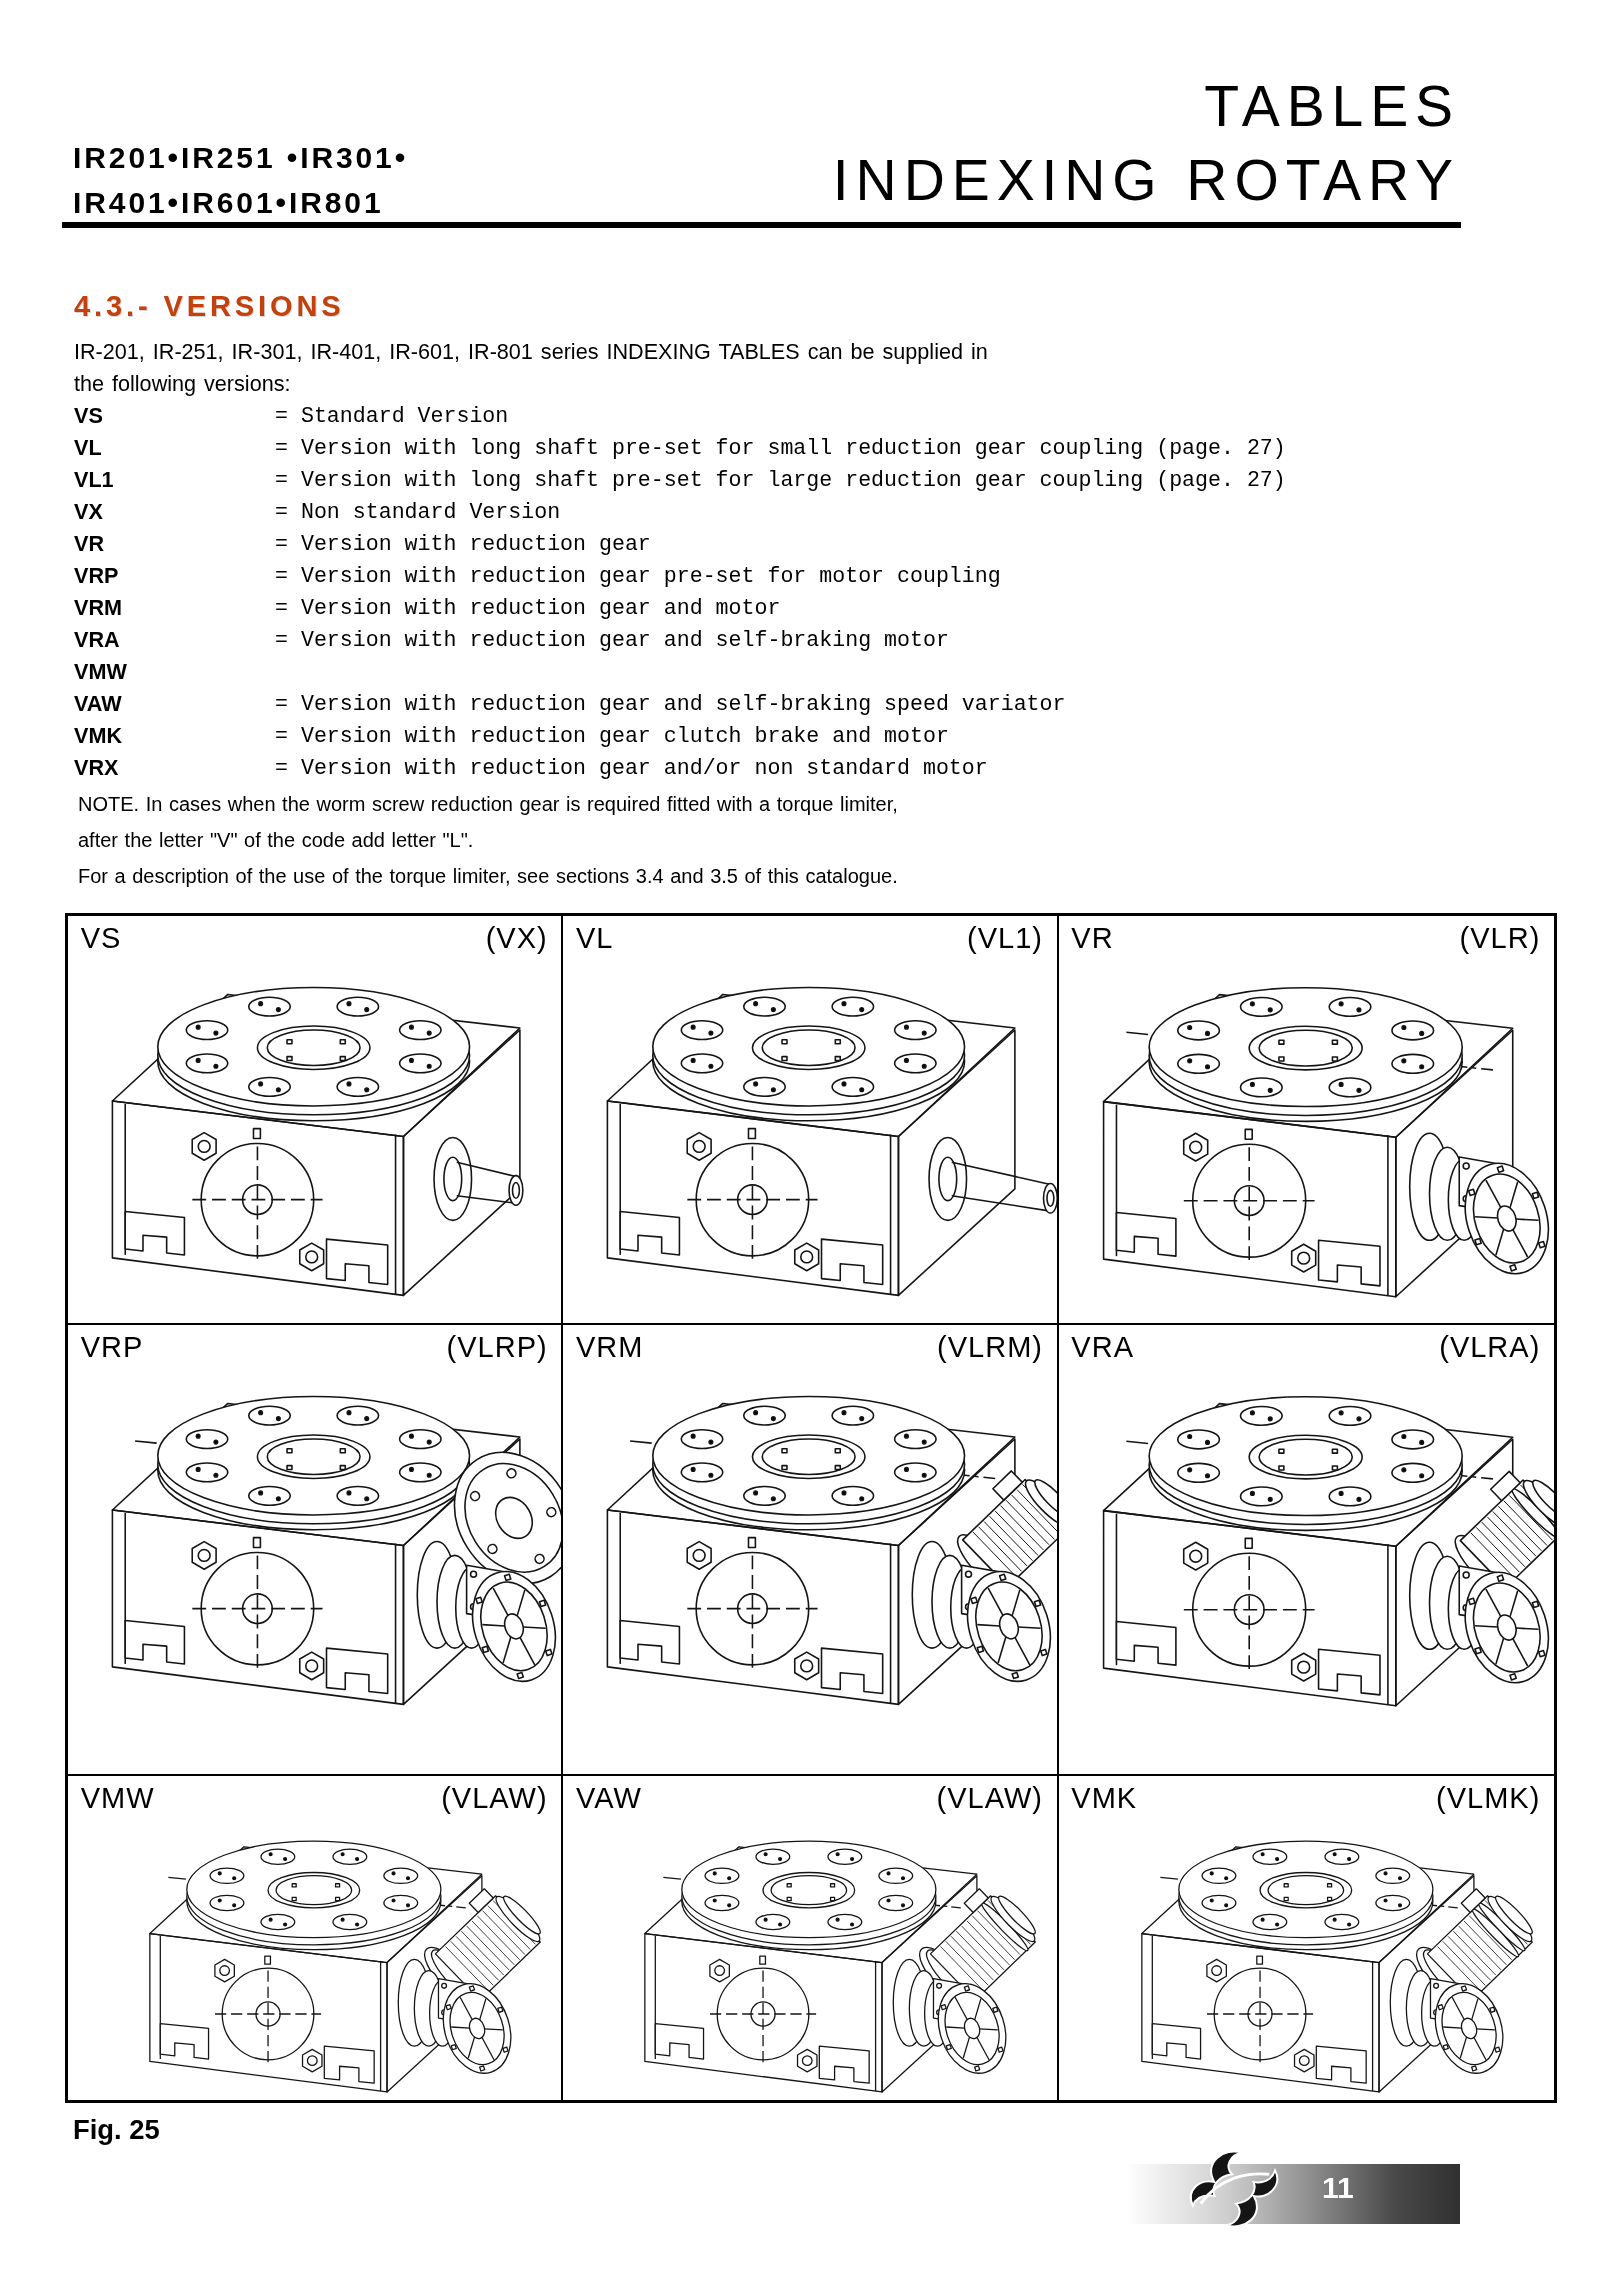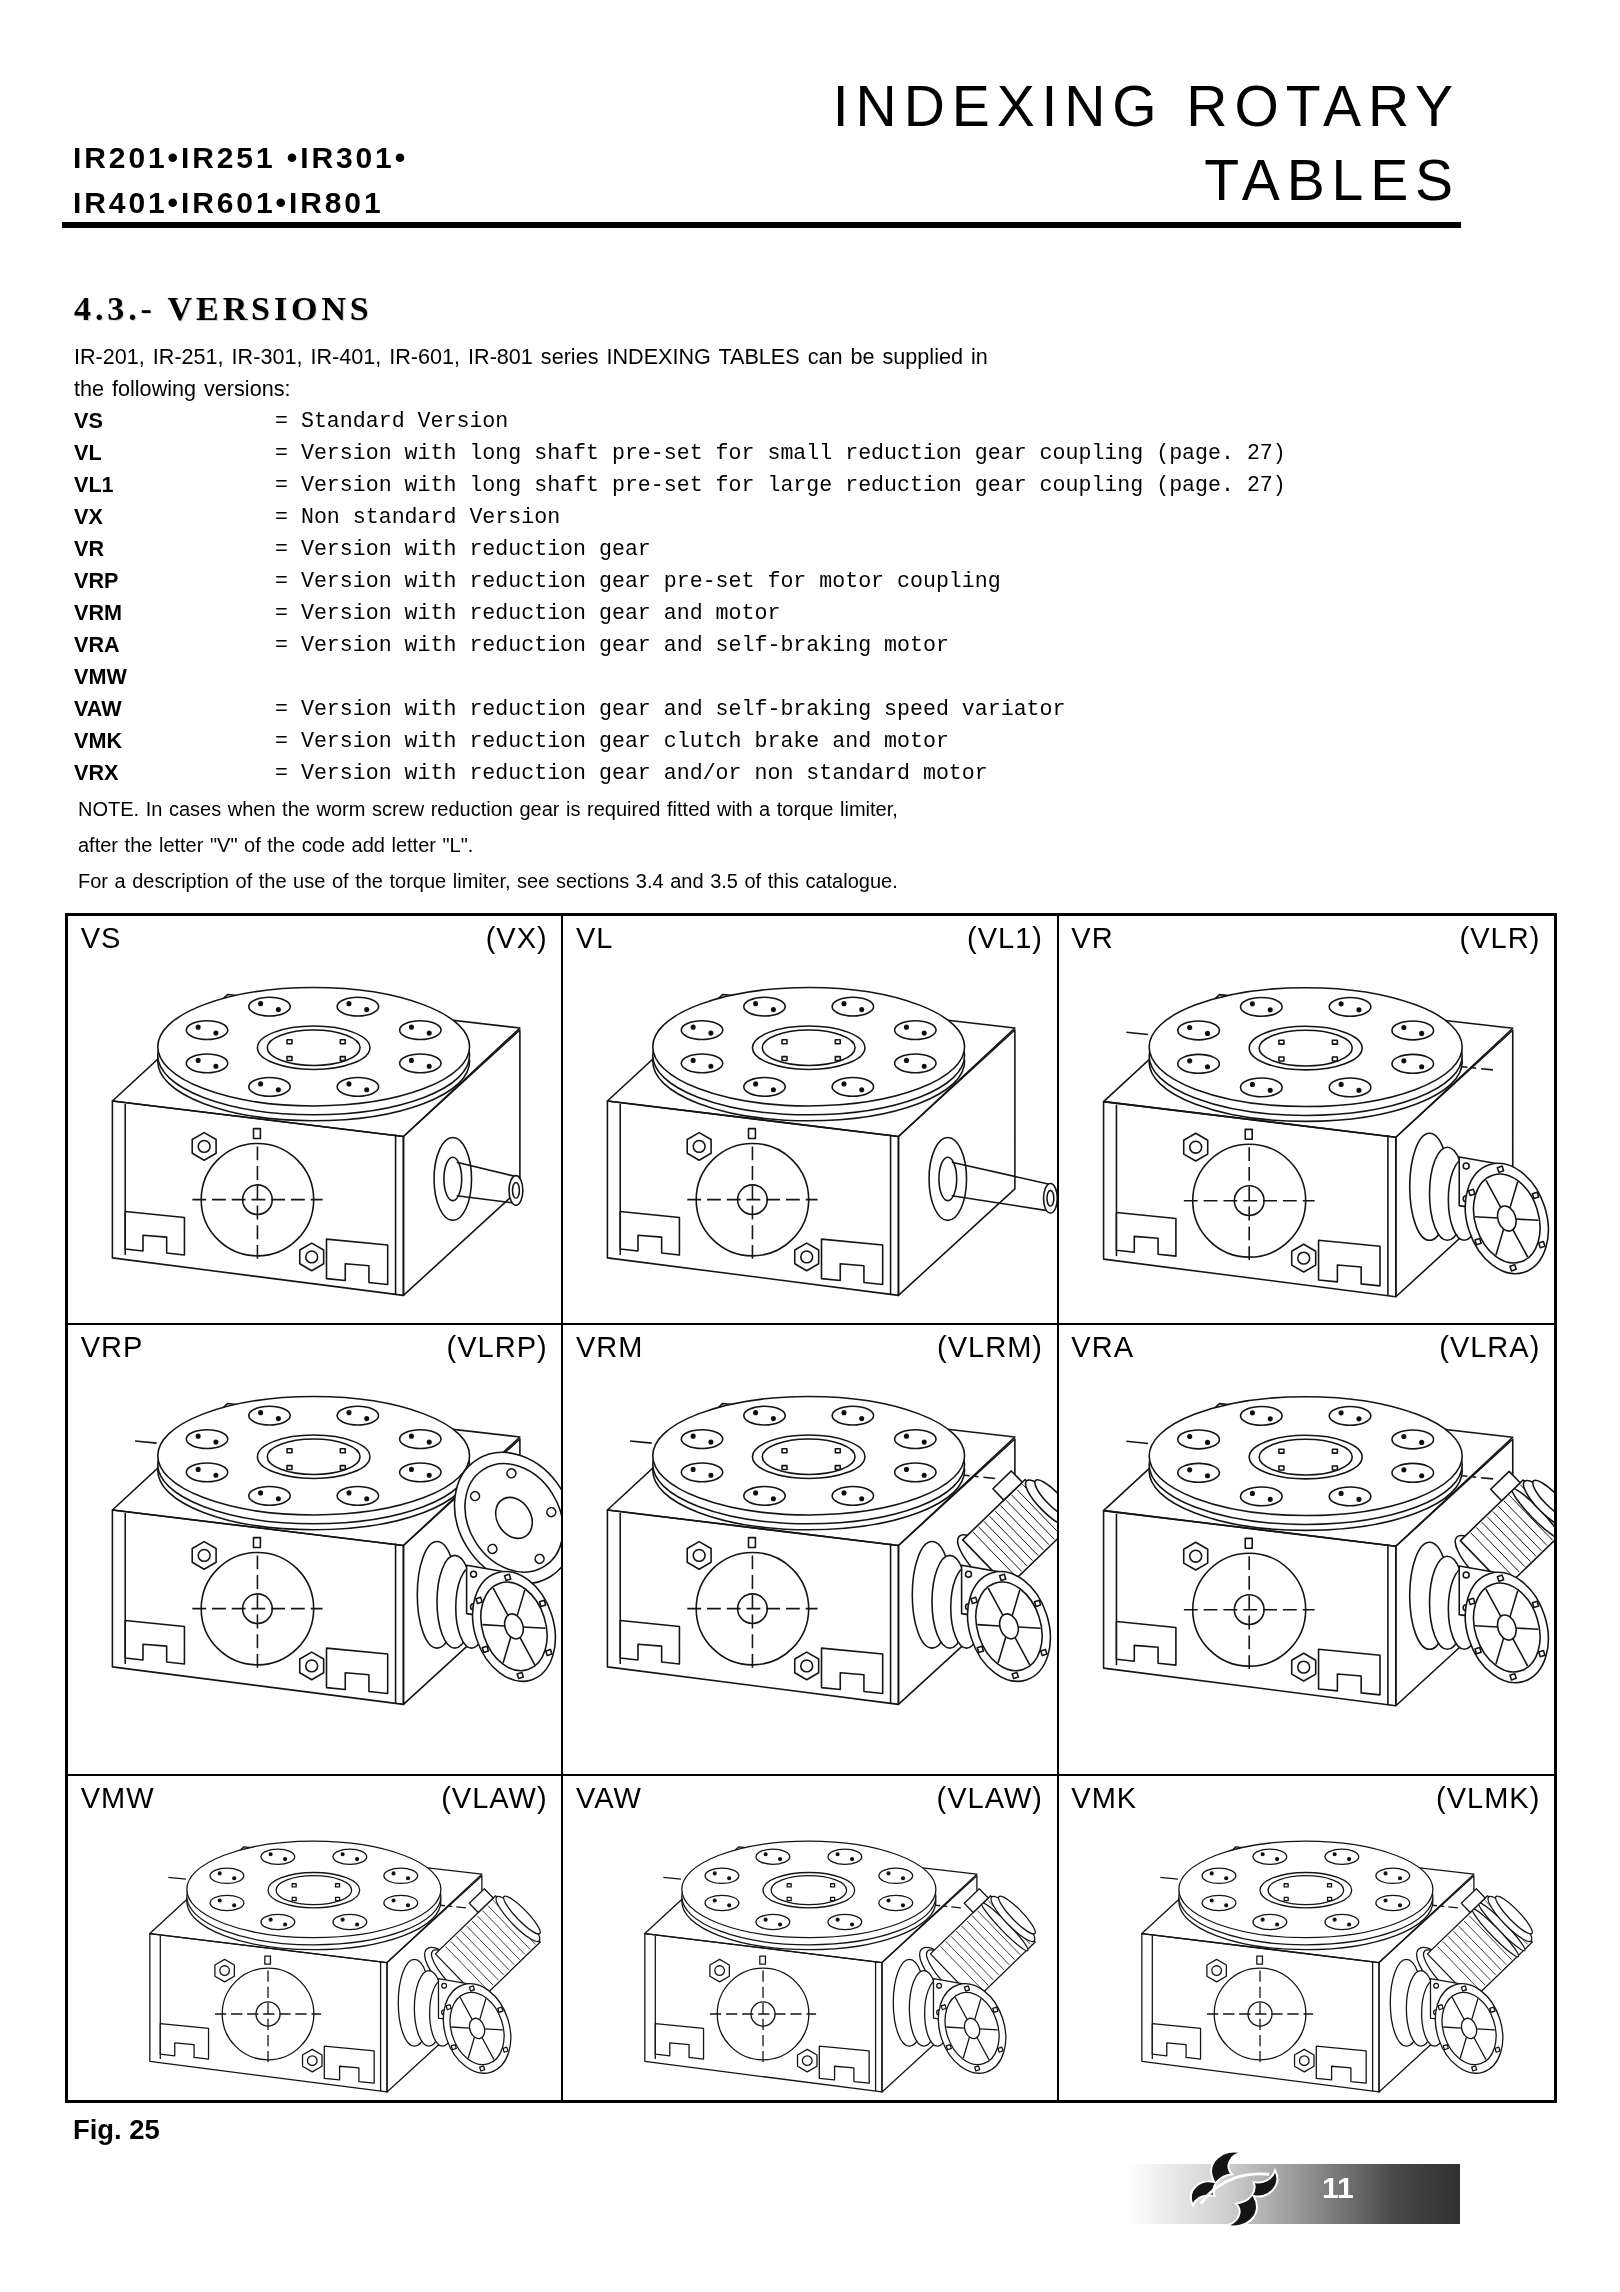--- a/index.html
+++ b/index.html
@@ -8,22 +8,22 @@
 
   
   .models{position:absolute;left:73px;top:135px;font-weight:bold;font-size:30px;
           letter-spacing:2.9px;line-height:45px;white-space:nowrap;}
   .doc-title{position:absolute;right:160px;top:69px;text-align:right;
              font-size:57px;line-height:74px;letter-spacing:6.9px;font-weight:normal;white-space:nowrap;}
   .header-rule{position:absolute;left:62px;top:222px;width:1399px;height:5.9px;background:#000;}
 
   
   .section{position:absolute;left:74px;top:290px;width:1157px;}
-  .section-heading{font-size:34px;font-weight:bold;letter-spacing:3.9px;color:#000000;
-                   text-shadow:1px 1px 0 #d6d6d6;margin:0 0 12.7px 0;font-family:Liberation Serif, serif;}
+  .section-heading{font-size:29px;font-weight:bold;letter-spacing:3.9px;color:#c2410c;
+                   text-shadow:1px 1px 0 #d6d6d6;margin:0 0 12.7px 0;}
   .intro p{margin:0;font-size:21.6px;line-height:32px;white-space:nowrap;word-spacing:2px;}
   .vrow{display:flex;font-size:21.6px;line-height:32px;}
   .vcode{width:201px;font-weight:bold;flex:none;}
   .vdesc{white-space:nowrap;font-family:Liberation Mono, monospace;}
   .note p{margin:4px;font-size:20px;line-height:32px;white-space:nowrap;word-spacing:1px;}
 
   
   .figure-grid{position:absolute;left:65px;top:913px;width:1486px;height:1184px;
                border:3.9px solid #000;display:grid;
                grid-template-columns:1fr 1fr 1fr;grid-template-rows:409px 451px 1fr;}
@@ -45,22 +45,22 @@
 </head>
 <body>
 
 <div class="page">
 
   <div class="models">
     <div>IR201•IR251 •IR301•</div>
     <div>IR401•IR601•IR801</div>
   </div>
   <div class="doc-title">
+    <div>TABLES</div>
     <div>INDEXING ROTARY</div>
-    <div>TABLES</div>
   </div>
   <div class="header-rule"></div>
 
   <div class="section">
     <h2 class="section-heading">4.3.- VERSIONS</h2>
     <div class="intro">
       <p>IR-201, IR-251, IR-301, IR-401, IR-601, IR-801 series INDEXING TABLES can be supplied in</p>
       <p>the following versions:</p>
     </div>
     <div id="versions-list">

